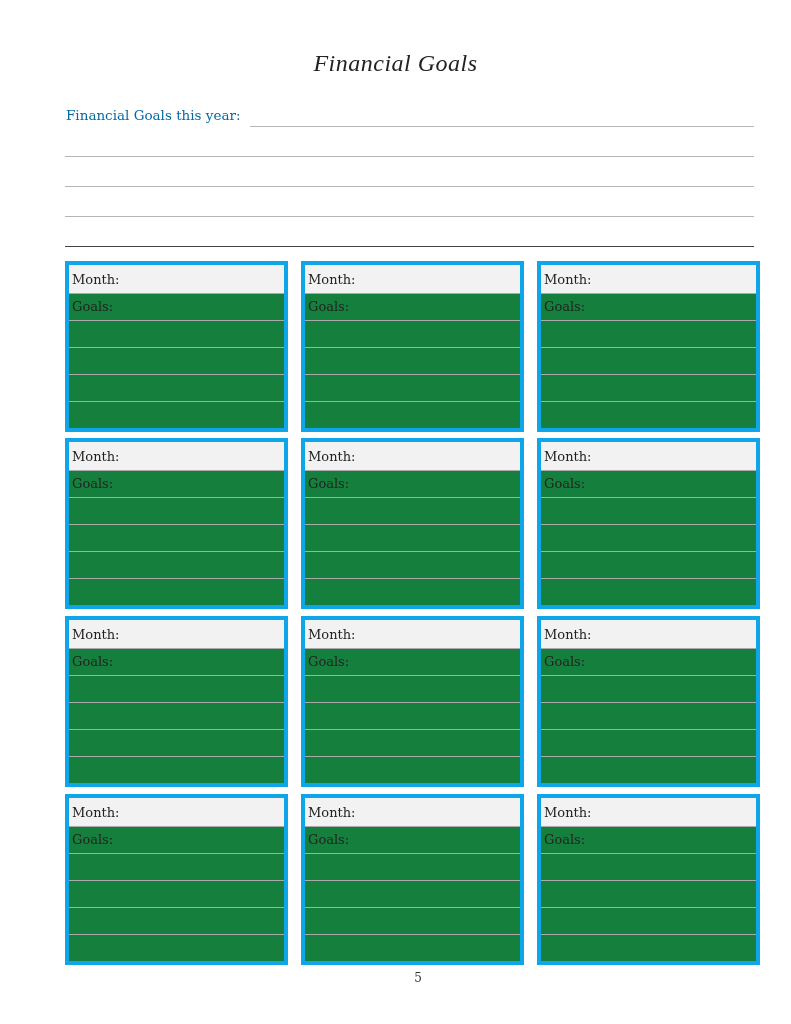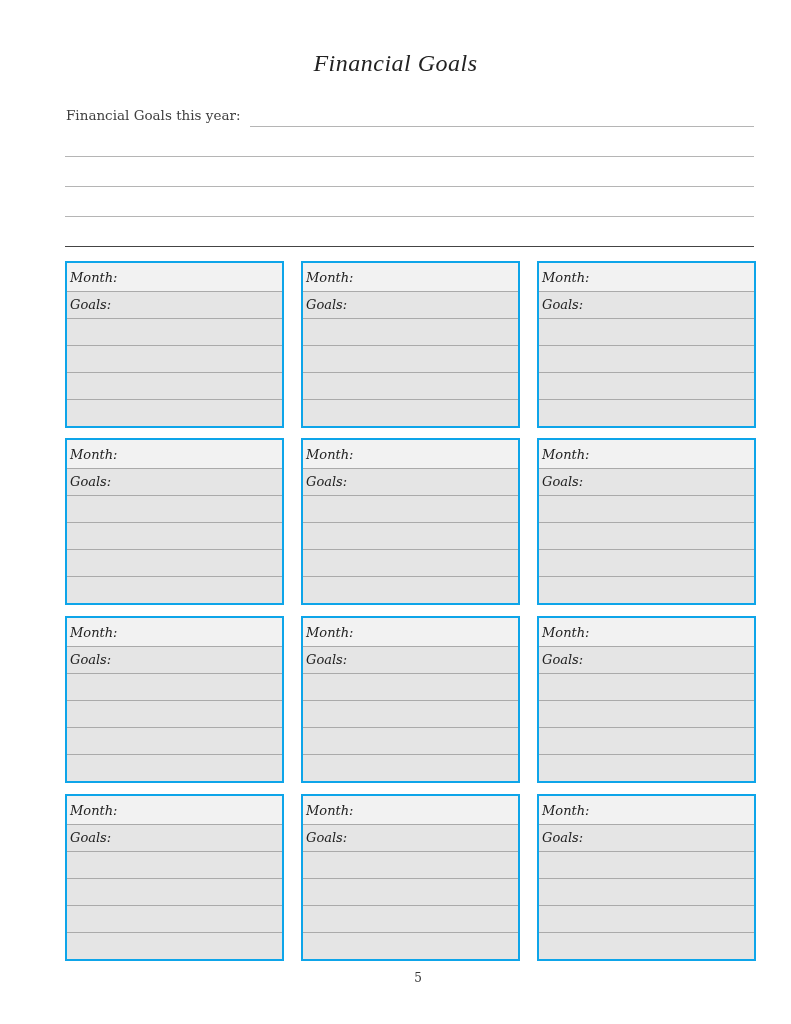--- a/index.html
+++ b/index.html
@@ -1,22 +1,22 @@
 <!DOCTYPE html>
 <html><head>
 <meta charset="utf-8">
 <style>
   html, body { margin:0; padding:0; background:#fff; }
   body { width:791px; height:1024px; position:relative; overflow:hidden; font-family:"DejaVu Serif", serif; color:#222; }
   .title { position:absolute; left:0; width:791px; top:50px; text-align:center; font-family:Liberation Serif, serif; font-style:italic; font-size:24px; color:#222; letter-spacing:0.5px; }
-  .year-label { position:absolute; left:66px; top:107px; font-size:13.5px; color:#404040; }
+  .year-label { position:absolute; left:66px; top:107px; font-size:13.5px; color:#0369a1; }
   .line { position:absolute; left:65px; right:37px; height:1px; background:#b5b5b5; }
   .line.first { left:250px; }
   .line.dark { background:#444; }
-  .box { position:absolute; width:215px; border:2px solid #0ea5e9; box-sizing:content-box; background:#e5e5e5;font-style:italic; }
+  .box { position:absolute; width:215px; border:4px solid #0ea5e9; box-sizing:content-box; background:#15803d; }
   .box .row { height:26px; border-top:1px solid #aaa; font-size:13px; line-height:26px; padding-left:3px; color:#222; }
   .box .row:first-child { border-top:none; }
   .box .hdr { background:#f2f2f2; height:28px; line-height:30px; }
   .page-num { position:absolute; left:0; width:836px; top:971px; text-align:center; font-size:12px; color:#333; }
 </style>
 </head>
 <body>
 
 <div class="title">Financial Goals</div>
 

